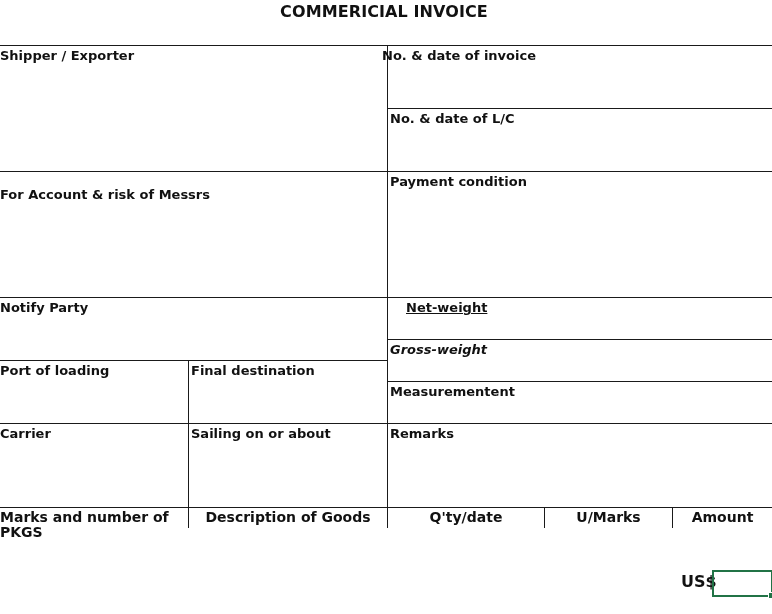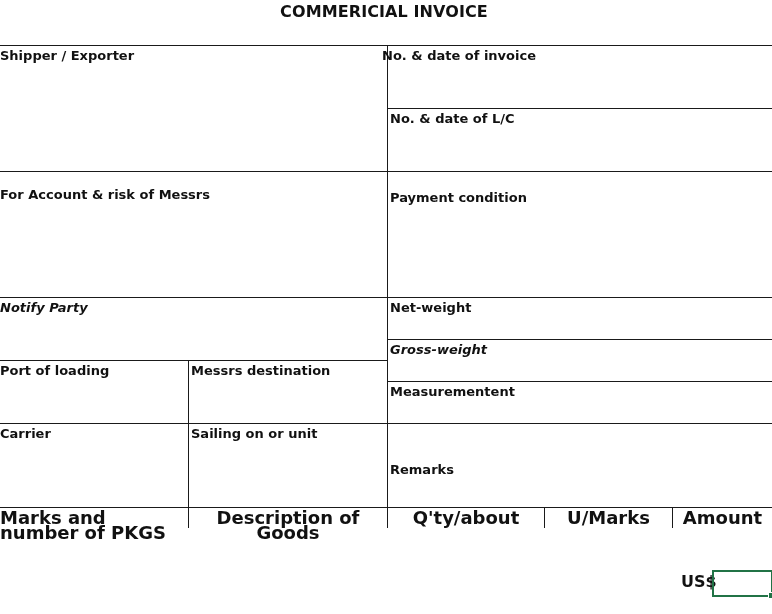--- a/index.html
+++ b/index.html
@@ -4,21 +4,21 @@
   <style>
     html, body { margin:0; padding:0; background:#ffffff; }
     body { width:772px; height:614px; position:relative; overflow:hidden;
            font-family:"DejaVu Sans","Liberation Sans",sans-serif; color:#111; }
     .title { position:absolute; left:0; width:768px; top:2px; text-align:center;
              font-weight:bold; font-size:16px; letter-spacing:0.1px; }
     .hl { position:absolute; height:1px; background:#1a1a1a; }
     .vl { position:absolute; width:1px; background:#1a1a1a; }
     .lbl { position:absolute; font-size:13px; font-weight:bold; white-space:nowrap; line-height:15px; }
     .cell { position:absolute; }
-    .hdr { position:absolute; font-size:18px; font-weight:bold; text-align:center; line-height:15px; top:510px; }
+    .hdr { position:absolute; font-size:14px; font-weight:bold; text-align:center; line-height:15px; top:510px; }
     .usd { position:absolute; left:681px; top:572px; font-size:16px; font-weight:bold; }
     .usd-box { position:absolute; left:712px; top:570px; width:57px; height:23px;
                border:2px solid #217346; box-sizing:content-box; }
     .usd-handle { position:absolute; right:-4px; bottom:-4px; width:5px; height:5px; background:#217346; border:1px solid #fff; }
   </style>
 </head>
 <body>
 
 <div class="title">COMMERICIAL INVOICE</div>
 
@@ -43,53 +43,53 @@
 <div class="cell" style="left:380px;top:46px;width:384px;height:62px;">
   <span class="lbl" style="left:2px;top:2px;">No. &amp; date of invoice</span>
 </div>
 <div class="cell" style="left:388px;top:109px;width:384px;height:62px;">
   <span class="lbl" style="left:2px;top:2px;text-align:center;">No. &amp; date of L/C</span>
 </div>
 <div class="cell" style="left:0;top:172px;width:387px;height:125px;">
   <span class="lbl" style="left:0;top:2px;margin-top:13px;">For Account &amp; risk of Messrs</span>
 </div>
 <div class="cell" style="left:388px;top:172px;width:384px;height:125px;">
-  <span class="lbl" style="left:2px;top:18px;">Payment condition</span>
+  <span class="lbl" style="left:2px;top:2px;">Payment condition</span>
 </div>
 <div class="cell" style="left:0;top:298px;width:387px;height:62px;">
-  <span class="lbl" style="left:0;top:2px;font-style:italic;">Notify Party</span>
+  <span class="lbl" style="left:0;top:2px;">Notify Party</span>
 </div>
 <div class="cell" style="left:388px;top:298px;width:384px;height:41px;">
-  <span class="lbl" style="left:2px;top:2px;">Net-weight</span>
+  <span class="lbl" style="left:18px;top:2px;text-decoration:underline;">Net-weight</span>
 </div>
 <div class="cell" style="left:388px;top:340px;width:384px;height:41px;font-style:italic;">
   <span class="lbl" style="left:2px;top:2px;">Gross-weight</span>
 </div>
 <div class="cell" style="left:0;top:361px;width:188px;height:62px;">
   <span class="lbl" style="left:0;top:2px;">Port of loading</span>
 </div>
 <div class="cell" style="left:189px;top:361px;width:198px;height:62px;">
-  <span class="lbl" style="left:2px;top:2px;">Messrs destination</span>
+  <span class="lbl" style="left:2px;top:2px;">Final destination</span>
 </div>
 <div class="cell" style="left:388px;top:382px;width:384px;height:41px;">
   <span class="lbl" style="left:2px;top:2px;">Measurementent</span>
 </div>
 <div class="cell" style="left:0;top:424px;width:188px;height:83px;">
   <span class="lbl" style="left:0;top:2px;">Carrier</span>
 </div>
 <div class="cell" style="left:189px;top:424px;width:198px;height:83px;">
-  <span class="lbl" style="left:2px;top:2px;">Sailing on or unit</span>
+  <span class="lbl" style="left:2px;top:2px;">Sailing on or about</span>
 </div>
-<div class="cell" style="left:388px;top:424px;width:384px;height:83px;margin-top:36px;">
+<div class="cell" style="left:388px;top:424px;width:384px;height:83px;">
   <span class="lbl" style="left:2px;top:2px;">Remarks</span>
 </div>
 
 <div class="hdr" style="left:0;width:188px;text-align:left;">Marks and number of PKGS</div>
 <div class="hdr" style="left:189px;width:198px;">Description of Goods</div>
-<div class="hdr" style="left:388px;width:156px;">Q'ty/about</div>
+<div class="hdr" style="left:388px;width:156px;">Q'ty/date</div>
 <div class="hdr" style="left:545px;width:127px;">U/Marks</div>
 <div class="hdr" style="left:673px;width:99px;">Amount</div>
 
 <div class="usd">US$</div>
 <div class="usd-box">
   <span></span>
   <div class="usd-handle"></div>
 </div>
 
 </body></html>

